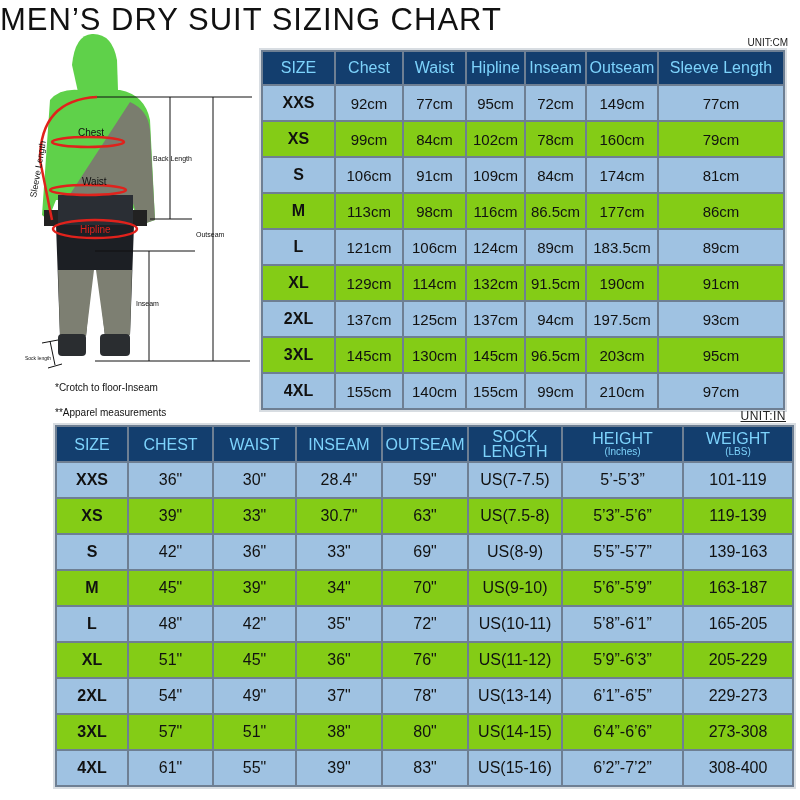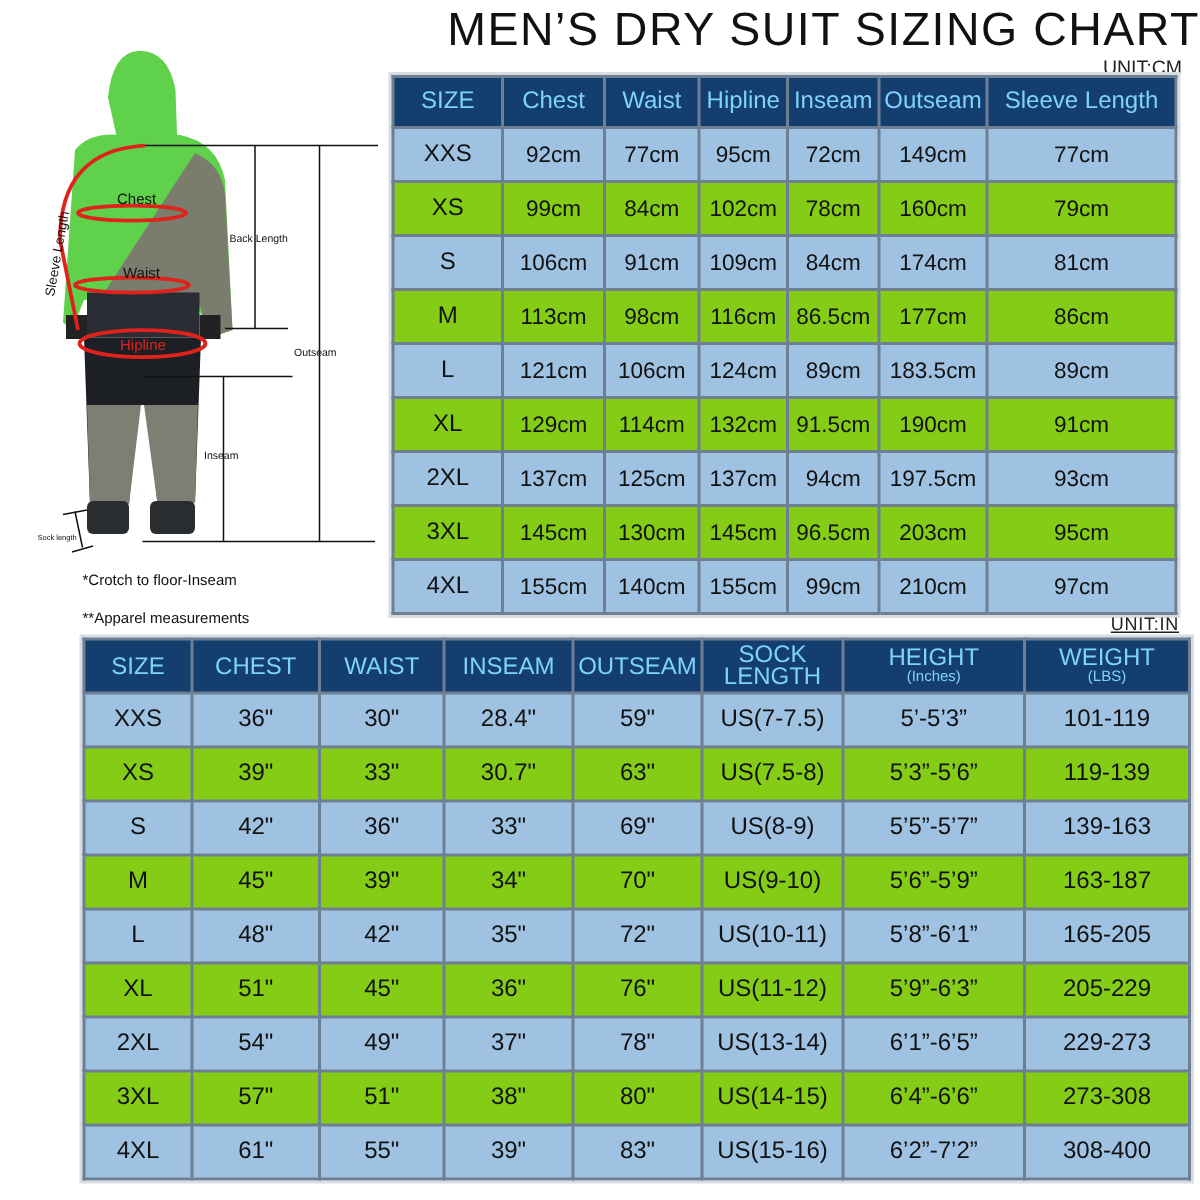--- a/index.html
+++ b/index.html
@@ -1,27 +1,27 @@
 <!DOCTYPE html>
 <html><head>
 <meta charset="utf-8">
 <style>
   * { box-sizing: border-box; margin: 0; padding: 0; }
   body { width: 800px; height: 800px; background: #ffffff; position: relative; overflow: hidden; font-family: "Liberation Sans", sans-serif; color: #111; }
-  .title { position: absolute; left: 0; top: 2px; width: 800px; text-align: right; font-size: 31px; letter-spacing: 1px; color: #111; }
+  .title { position: absolute; left: 0; top: 2px; width: 800px; text-align: left; font-size: 31px; letter-spacing: 1px; color: #111; }
   .unit { position: absolute; font-size: 10px; color: #222; }
-  .unit-cm { right: 12px; top: 37px; font-size: 13px; padding-left: 31px; }
+  .unit-cm { right: 12px; top: 37px; font-size: 10px; padding-left: 31px; }
   .unit-in { right: 14px; top: 409px; font-size: 12px; letter-spacing: 0.5px; text-decoration: underline; }
 
   table.chart { position: absolute; border-collapse: collapse; table-layout: fixed; box-shadow: 0 0 0 2px #d8dde2; }
   table.chart td, table.chart th { border: 2px solid #6e7f93; text-align: center; font-weight: normal; padding: 0; white-space: nowrap; }
   table.chart th { background: #133e6e; color: #7dd3fc; }
   table.chart tr.odd td { background: #9fc2e2; }
   table.chart tr.even td { background: #84cc16; }
-  table.chart td.size { font-weight: normal; }
+  table.chart td.size { font-weight: bold; }
 
   #cm { left: 261px; top: 50px; width: 522px; }
   #cm th { height: 34px; font-size: 16px; }
   #cm td { height: 36px; font-size: 15px; }
   #cm td.size { font-size: 16px; }
 
   #in { left: 55px; top: 425px; width: 737px; }
   #in th { height: 36px; font-size: 16px; line-height: 15px; }
   #in th .sub { display: block; font-size: 10px; line-height: 11px; }
   #in td { height: 36px; font-size: 16px; }

